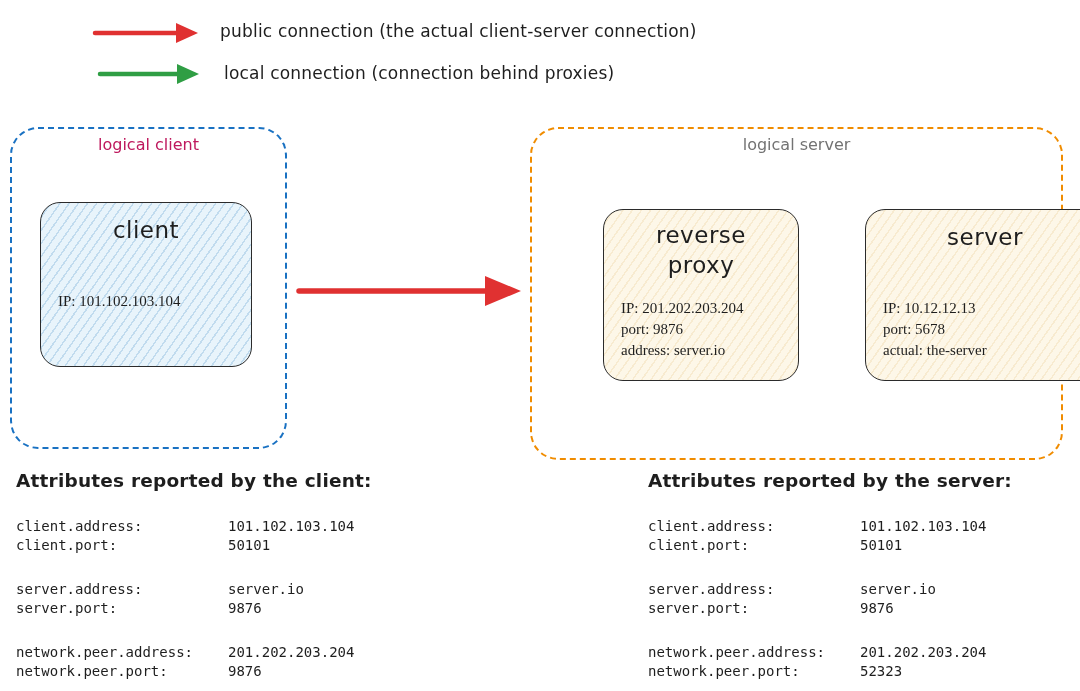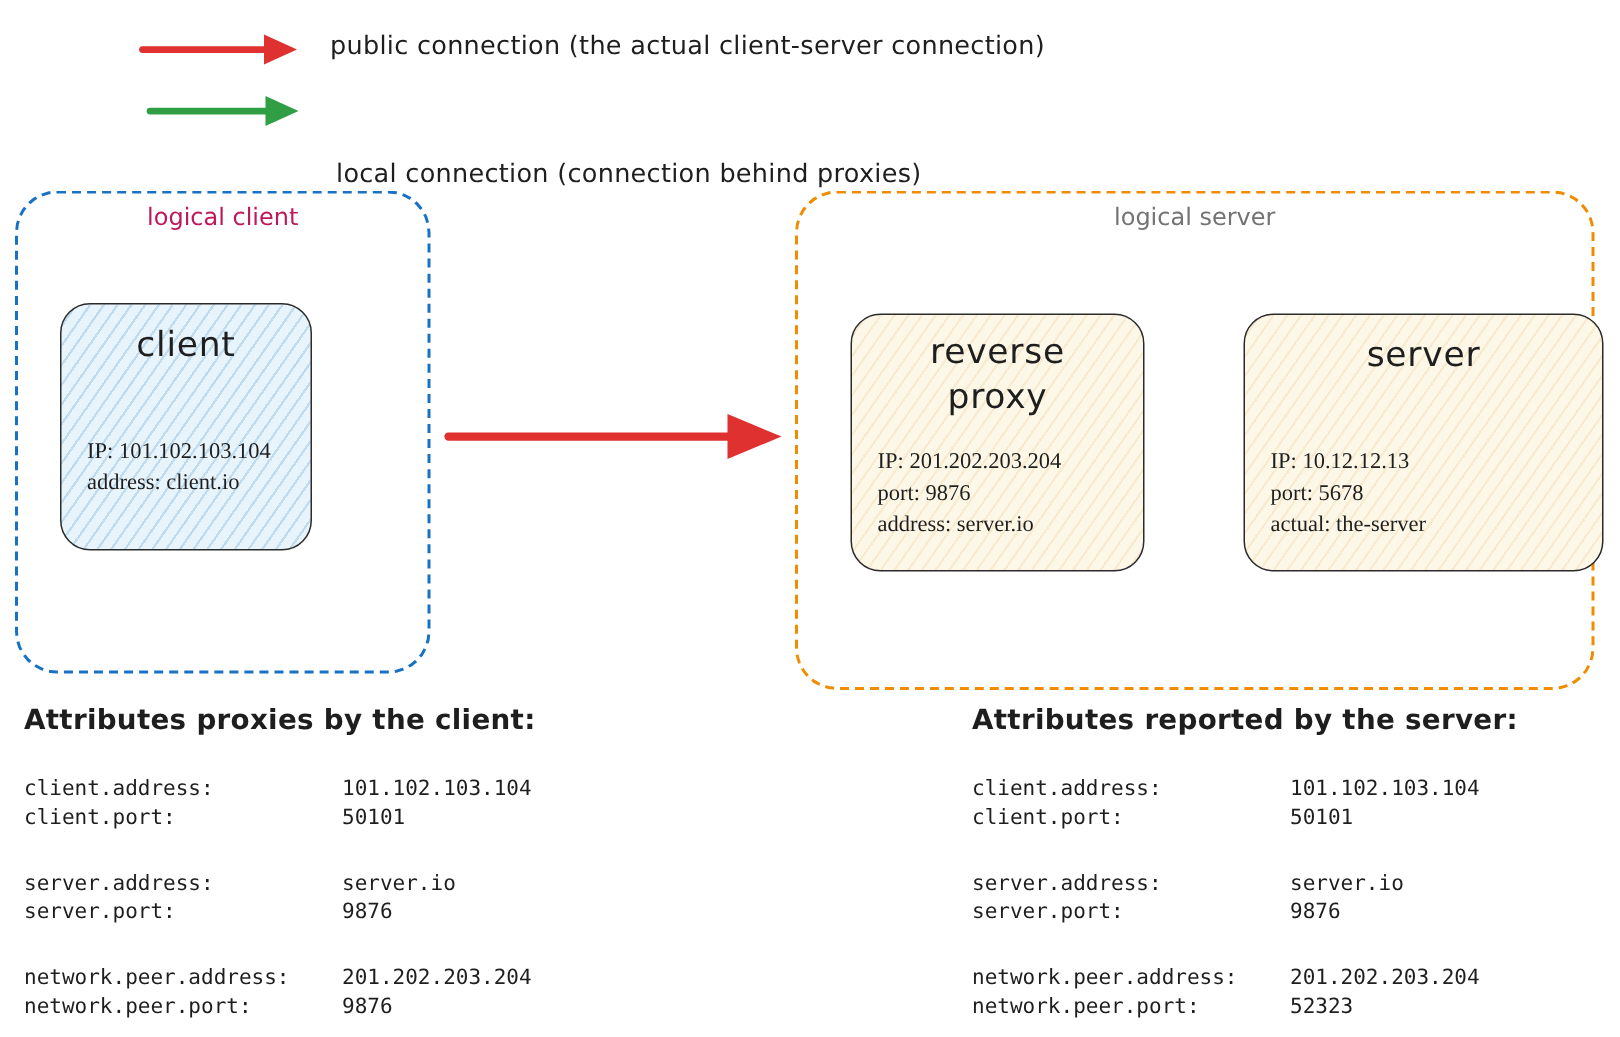--- a/index.html
+++ b/index.html
@@ -16,21 +16,21 @@
 
   
   .legend-arrow { position: absolute; }
   .legend-label {
     position: absolute;
     font-size: 17px;
     letter-spacing: 0.2px;
     white-space: nowrap;
   }
   .legend-label.public { left: 220px; top: 21px; }
-  .legend-label.local  { left: 224px; top: 63px; margin-top: 43px; }
+  .legend-label.local  { left: 224px; top: 63px; }
 
   
   .logical-group {
     position: absolute;
     border-radius: 28px;
     border: 2.5px dashed;
   }
   .logical-client-group {
     left: 10px; top: 127px; width: 277px; height: 322px;
     border-color: #1971c2;
@@ -48,33 +48,34 @@
   .logical-client-group .logical-group-label { color: #be185d; }
   .logical-server-group .logical-group-label { color: #737373; }
 
   
   .node {
     position: absolute;
     border: 1.6px solid #2b2b2b;
     border-radius: 20px;
   }
   .node-client {
-    left: 28px; top: 73px; width: 168px; height: 165px;
+    left: 28px; top: 73px; width: 212px; height: 165px;
     background-color: #e8f4fb;
     background-image: repeating-linear-gradient(
       125deg,
       rgba(90,155,205,0.28) 0px, rgba(90,155,205,0.28) 1.5px,
       transparent 1.5px, transparent 7.5px);
   }
   .node-cream {
     background-color: #fdf7e8;
     background-image: repeating-linear-gradient(
       125deg,
       rgba(225,185,110,0.20) 0px, rgba(225,185,110,0.20) 1.5px,
       transparent 1.5px, transparent 7.5px);
+    margin-left: 36px;
   }
   .node-reverse-proxy { left: 35px; top: 80px; width: 196px; height: 172px; }
   .node-server        { left: 297px; top: 80px; width: 240px; height: 172px; }
 
   .node-title {
     margin-top: 14px;
     text-align: center;
     font-size: 23px;
     letter-spacing: 0.5px;
   }
@@ -133,21 +134,20 @@
   </svg>
   <div class="legend-label local">local connection (connection behind proxies)</div>
 
   <div class="logical-group logical-client-group">
     <div class="logical-group-label">logical client</div>
 
     <div class="node node-client">
       <div class="node-title">client</div>
       <div class="node-lines">
         <div>IP: 101.102.103.104</div>
-        <div>address: client.io</div>
       </div>
     </div>
   </div>
 
   <svg class="main-arrow" width="228" height="40" viewBox="0 0 228 40">
     <line x1="4" y1="20" x2="192" y2="20" stroke-width="5.5" stroke-linecap="round" stroke="#e03131"></line>
     <polygon points="190,5 226,20 190,35" fill="#e03131"></polygon>
   </svg>
 
   <div class="logical-group logical-server-group">
@@ -166,21 +166,21 @@
       <div class="node-title">server</div>
       <div class="node-lines">
         <div>IP: 10.12.12.13</div>
         <div>port: 5678</div>
         <div>actual: the-server</div>
       </div>
     </div>
   </div>
 
   <div class="attr-block client-side">
-    <div class="attr-heading">Attributes proxies by the client:</div>
+    <div class="attr-heading">Attributes reported by the client:</div>
 
     <div class="attr-group">
       <div class="attr-row">
         <span>client.address:</span>
         <span>101.102.103.104</span>
       </div>
       <div class="attr-row">
         <span>client.port:</span>
         <span>50101</span>
       </div>

